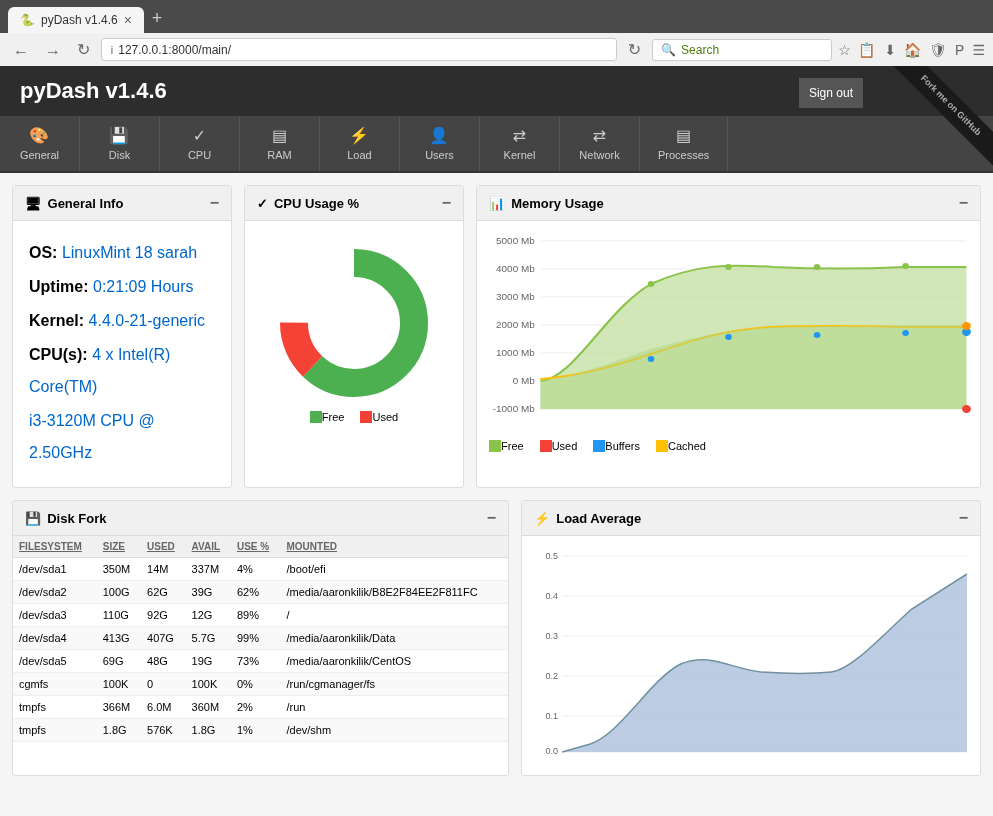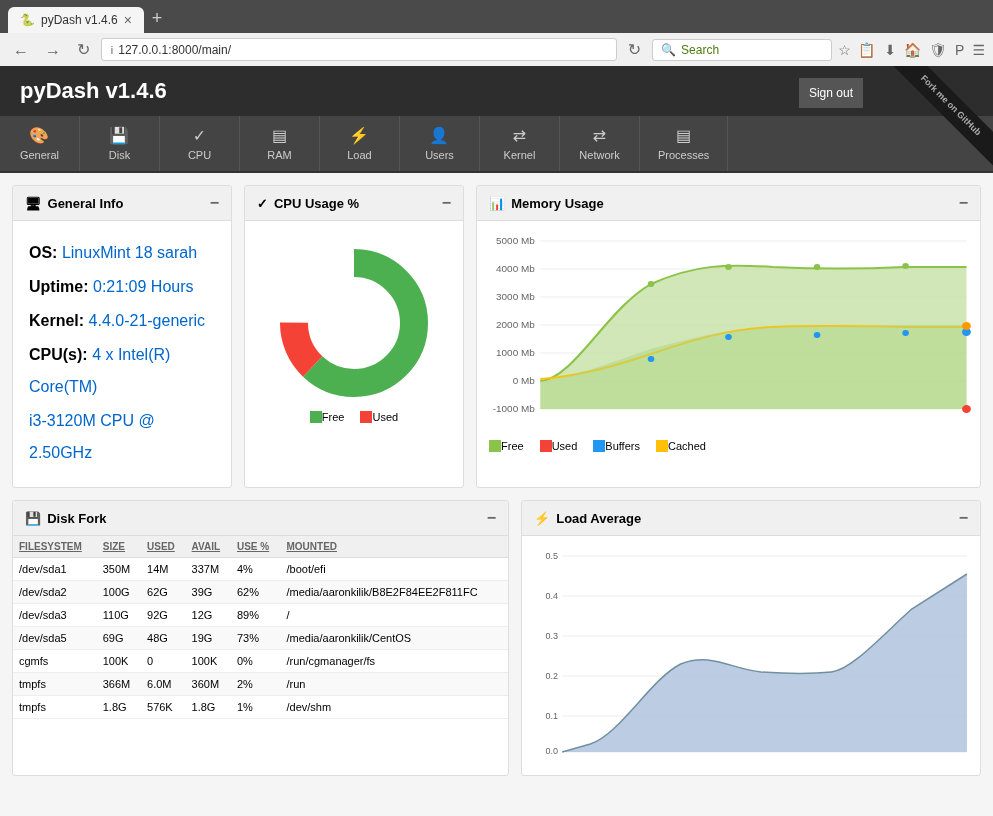--- a/index.html
+++ b/index.html
@@ -435,20 +435,28 @@
               </tr>
               <tr>
                 <td>/dev/sda3</td>
                 <td>110G</td>
                 <td>92G</td>
                 <td>12G</td>
                 <td>89%</td>
                 <td>/</td>
               </tr>
               <tr>
+                <td>/dev/sda4</td>
+                <td>413G</td>
+                <td>407G</td>
+                <td>5.7G</td>
+                <td>99%</td>
+                <td>/media/aaronkilik/Data</td>
+              </tr>
+              <tr>
                 <td>/dev/sda5</td>
                 <td>69G</td>
                 <td>48G</td>
                 <td>19G</td>
                 <td>73%</td>
                 <td>/media/aaronkilik/CentOS</td>
               </tr>
               <tr>
                 <td>cgmfs</td>
                 <td>100K</td>

